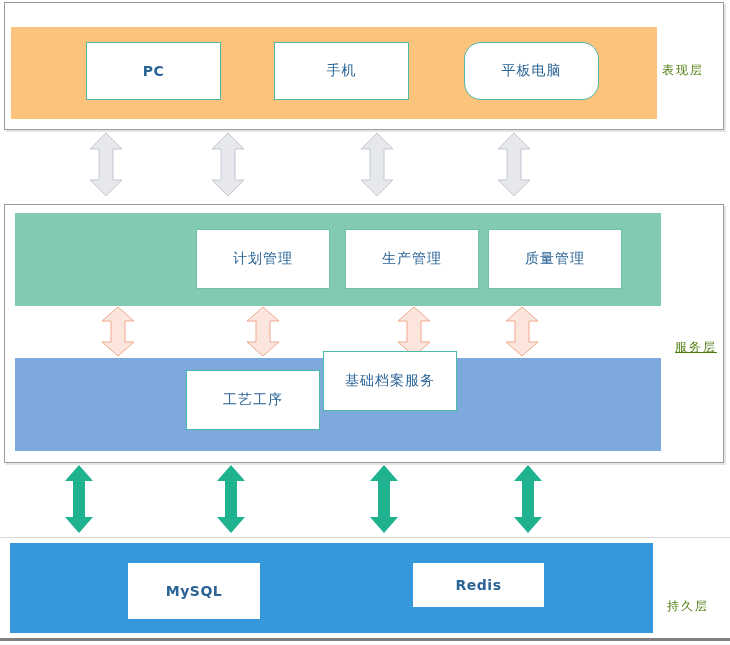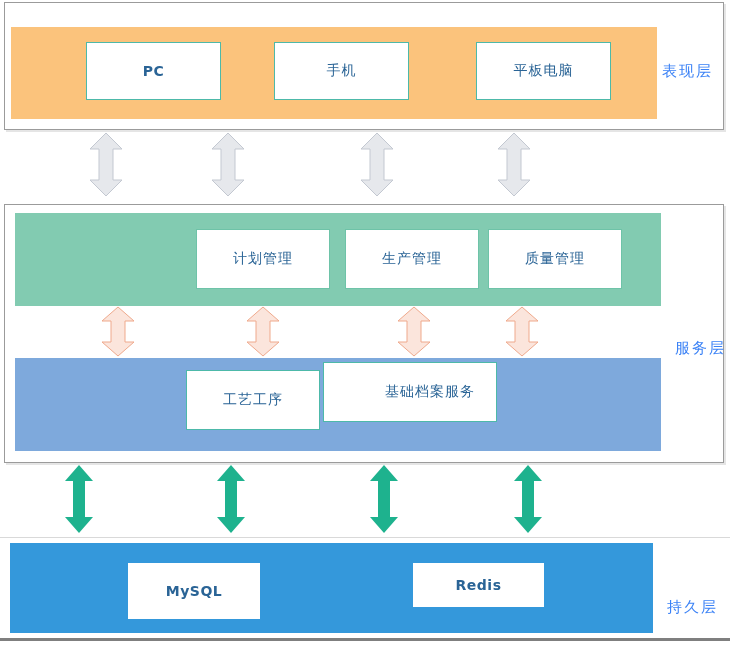--- a/index.html
+++ b/index.html
@@ -10,39 +10,39 @@
     box-shadow:2px 2px 0 rgba(0,0,0,0.10);}
   .band{position:absolute;}
 
   .node{position:absolute;background:#fff;display:flex;align-items:center;justify-content:center;
     font-size:14px;color:#2a6496;letter-spacing:1px;}
   .node.teal-border{border:1px solid #4db9a9;}
   .node.green-border{border:1px solid #6ec3a8;}
   .node.no-border{border:none;}
   .node.latin{font-weight:bold;letter-spacing:0.5px;}
 
-  .layer-label{position:absolute;font-size:15px;color:#3b82f6;letter-spacing:2px;white-space:nowrap;}
+  .layer-label{position:absolute;font-size:12px;color:#4d7c0f;letter-spacing:2px;white-space:nowrap;}
 
   .arrow{position:absolute;display:block;}
 
   .hline{position:absolute;left:0;width:730px;}
   .hline.light{height:1px;background:#d9d9d9;}
   .hline.dark{height:3px;background:#7f7f7f;}
 </style>
 </head>
 <body>
 
 <div id="stage">
 
   <div class="layer-box" style="left:4px;top:2px;width:718px;height:126px;">
     <div class="band" style="left:6px;top:24px;width:646px;height:92px;background:#fbc37c;"></div>
   </div>
   <div class="node teal-border latin" style="left:86px;top:42px;width:133px;height:56px;">PC</div>
   <div class="node teal-border" style="left:274px;top:42px;width:133px;height:56px;">手机</div>
-  <div class="node teal-border" style="left:476px;top:42px;width:133px;height:56px;">平板电脑</div>
+  <div class="node teal-border" style="left:464px;top:42px;width:133px;height:56px;border-radius:17px;">平板电脑</div>
   <div class="layer-label" style="left:662px;top:62px;">表现层</div>
 
   <svg class="arrow" style="left:89px;top:132px;" width="34" height="65" viewBox="0 0 34 65">
     <path d="M17 1 L33 17 H24 V48 H33 L17 64 L1 48 H10 V17 H1 Z" fill="#e6e8ec" stroke="#c3c8d1" stroke-width="1"></path>
   </svg>
   <svg class="arrow" style="left:211px;top:132px;" width="34" height="65" viewBox="0 0 34 65">
     <path d="M17 1 L33 17 H24 V48 H33 L17 64 L1 48 H10 V17 H1 Z" fill="#e6e8ec" stroke="#c3c8d1" stroke-width="1"></path>
   </svg>
   <svg class="arrow" style="left:360px;top:132px;" width="34" height="65" viewBox="0 0 34 65">
     <path d="M17 1 L33 17 H24 V48 H33 L17 64 L1 48 H10 V17 H1 Z" fill="#e6e8ec" stroke="#c3c8d1" stroke-width="1"></path>
@@ -66,22 +66,22 @@
     <path d="M17 1 L33 15 H24 V36 H33 L17 50 L1 36 H10 V15 H1 Z" fill="#fbe5dc" stroke="#efa98c" stroke-width="1"></path>
   </svg>
   <svg class="arrow" style="left:397px;top:306px;" width="34" height="51" viewBox="0 0 34 51">
     <path d="M17 1 L33 15 H24 V36 H33 L17 50 L1 36 H10 V15 H1 Z" fill="#fbe5dc" stroke="#efa98c" stroke-width="1"></path>
   </svg>
   <svg class="arrow" style="left:505px;top:306px;" width="34" height="51" viewBox="0 0 34 51">
     <path d="M17 1 L33 15 H24 V36 H33 L17 50 L1 36 H10 V15 H1 Z" fill="#fbe5dc" stroke="#efa98c" stroke-width="1"></path>
   </svg>
 
   <div class="node teal-border" style="left:186px;top:370px;width:132px;height:58px;">工艺工序</div>
-  <div class="node teal-border" style="left:323px;top:362px;width:132px;height:58px;padding-left:40px;">基础档案服务</div>
-  <div class="layer-label" style="left:675px;top:339px;">服务层</div>
+  <div class="node teal-border" style="left:323px;top:351px;width:132px;height:58px;">基础档案服务</div>
+  <div class="layer-label" style="left:675px;top:339px;text-decoration:underline;">服务层</div>
 
   <svg class="arrow" style="left:64px;top:465px;" width="30" height="68" viewBox="0 0 30 68">
     <path d="M15 0 L29 16 H21 V52 H29 L15 68 L1 52 H9 V16 H1 Z" fill="#1eb28e"></path>
   </svg>
   <svg class="arrow" style="left:216px;top:465px;" width="30" height="68" viewBox="0 0 30 68">
     <path d="M15 0 L29 16 H21 V52 H29 L15 68 L1 52 H9 V16 H1 Z" fill="#1eb28e"></path>
   </svg>
   <svg class="arrow" style="left:369px;top:465px;" width="30" height="68" viewBox="0 0 30 68">
     <path d="M15 0 L29 16 H21 V52 H29 L15 68 L1 52 H9 V16 H1 Z" fill="#1eb28e"></path>
   </svg>

